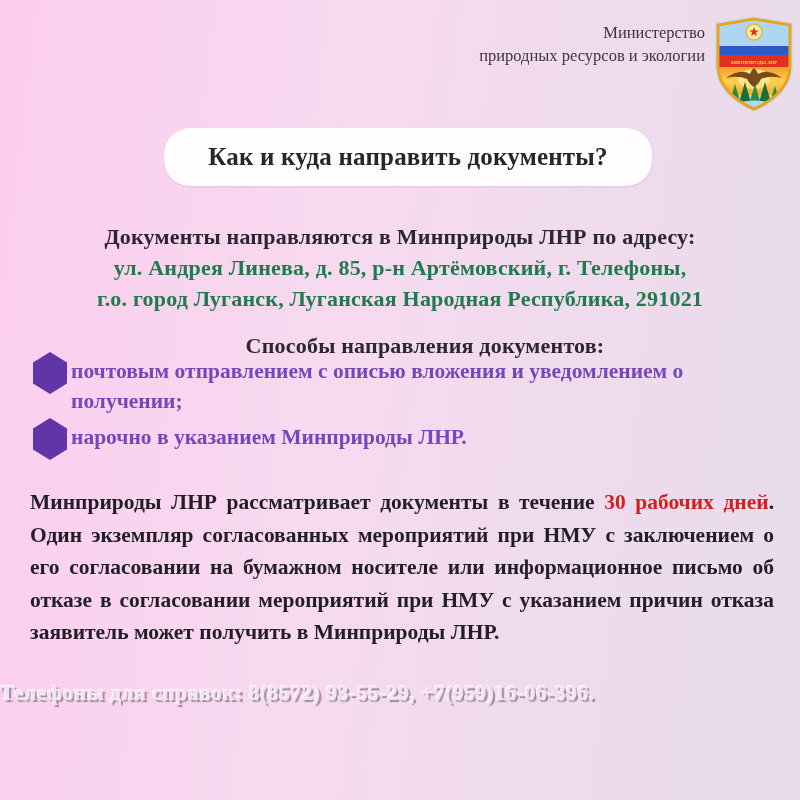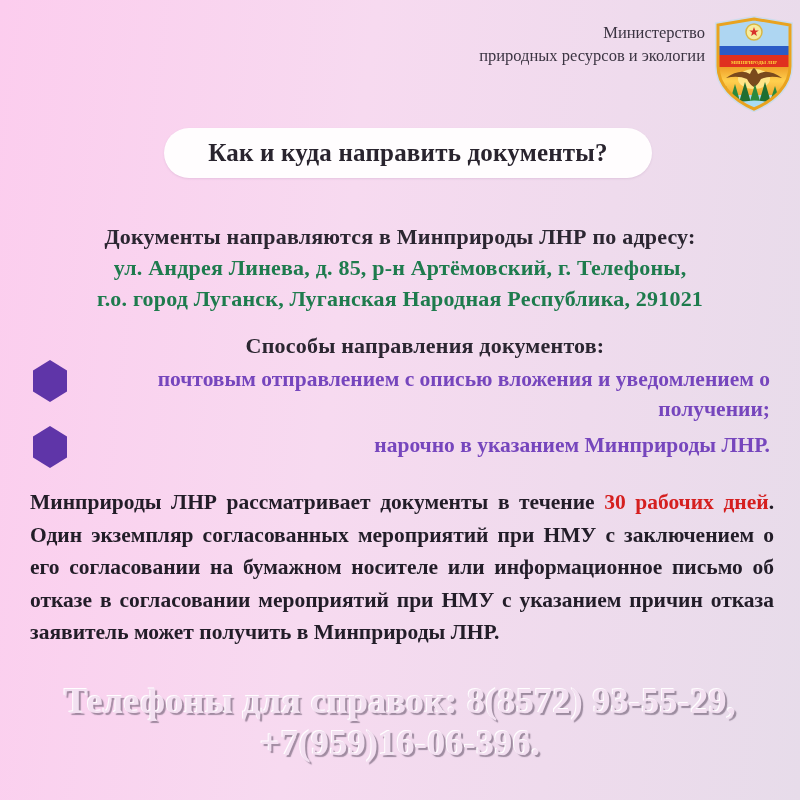--- a/index.html
+++ b/index.html
@@ -7,45 +7,45 @@
     position:relative;width:800px;height:800px;overflow:hidden;
     background:linear-gradient(97deg,#fccdee 0%,#f7daf0 42%,#e7dcea 100%);
     font-family:"Liberation Serif","DejaVu Serif",serif;
   }
   
   .header{position:absolute;top:16px;right:6px;display:flex;align-items:flex-start;gap:9px;}
   .ministry{text-align:right;font-size:16.5px;line-height:22.5px;color:#3b3442;padding-top:6px;}
   .emblem{width:80px;height:96px;flex:0 0 auto;display:block;}
   
   .title-pill{
-    position:absolute;top:128px;left:164px;width:488px;height:50px;background:#fffdfe;
+    position:absolute;top:128px;left:164px;width:488px;height:58px;background:#fffdfe;
     border-radius:26px;display:flex;align-items:center;justify-content:center;
     box-shadow:0 1px 2px rgba(180,140,180,0.25);
   }
   .title-pill span{font-size:25px;font-weight:bold;color:#29242e;letter-spacing:.2px;}
   
   .address{position:absolute;top:221px;left:0;width:100%;text-align:center;
     font-weight:bold;font-size:22px;line-height:31px;letter-spacing:.2px;}
   .address-intro{color:#2b2631;}
   .address-green{color:#1e7b4d;}
   
   .methods-heading{position:absolute;top:333px;left:0;width:100%;text-align:center;
     font-weight:bold;font-size:22px;color:#2b2631;letter-spacing:.2px;padding-left:25px;}
-  .methods-list{position:absolute;top:364px;left:33px;right:30px;text-align:right;}
+  .methods-list{position:absolute;top:356px;left:33px;right:30px;}
   .method-item{position:relative;padding-left:38px;font-weight:bold;font-size:21.5px;
     line-height:30px;color:#7646bd;margin-bottom:6px;}
   .hex{position:absolute;left:0;top:-4px;width:34px;height:42px;background:#5f35a8;
     clip-path:polygon(50% 0%,100% 25%,100% 75%,50% 100%,0% 75%,0% 25%);}
   
   .review{position:absolute;top:486px;left:30px;right:26px;margin:0;text-align:justify;
     font-weight:bold;font-size:21.5px;line-height:32.5px;color:#221d28;}
   .review .red{color:#d51f1f;}
   
-  .phones{position:absolute;top:680px;left:0;width:100%;text-align:center;font-weight:bold;
-    font-size:36px;letter-spacing:.3px;color:#f3e0f1;
+  .phones{position:absolute;top:680px;left:0;width:100%;text-align:left;font-weight:bold;
+    font-size:22px;letter-spacing:.3px;color:#f3e0f1;
     text-shadow:-1px -1px 0 rgba(255,255,255,.95), 2px 2px 1px rgba(106,90,112,.62);}
 </style>
 </head>
 <body>
 
 <div class="poster">
 
   <div class="header">
     <div class="ministry">
       <div>Министерство</div>

